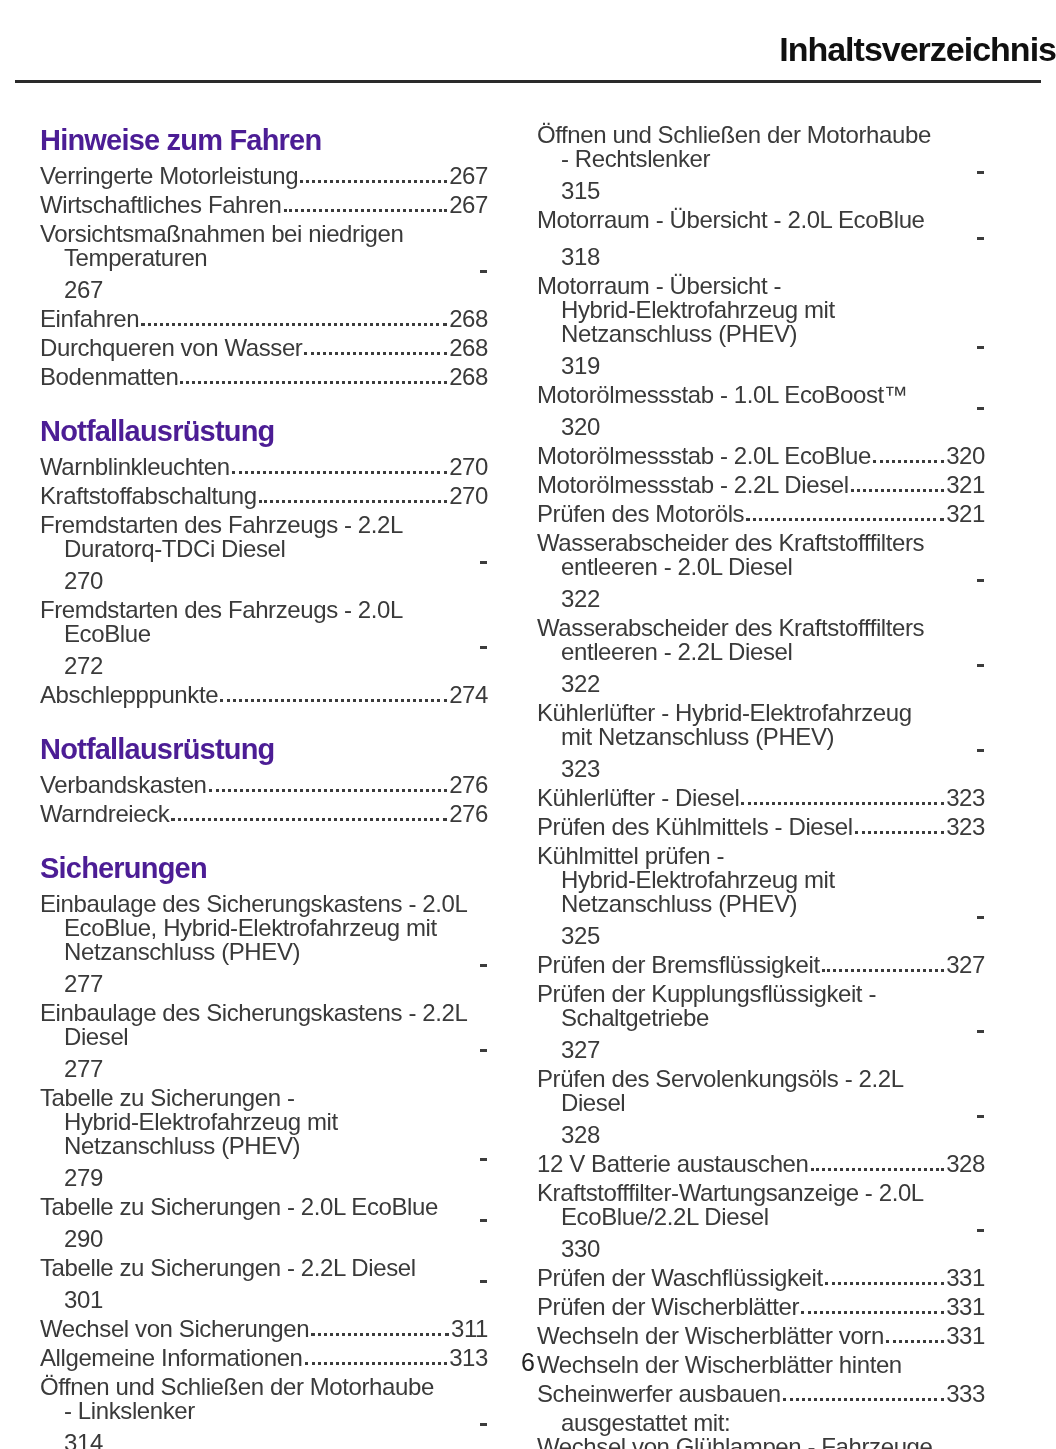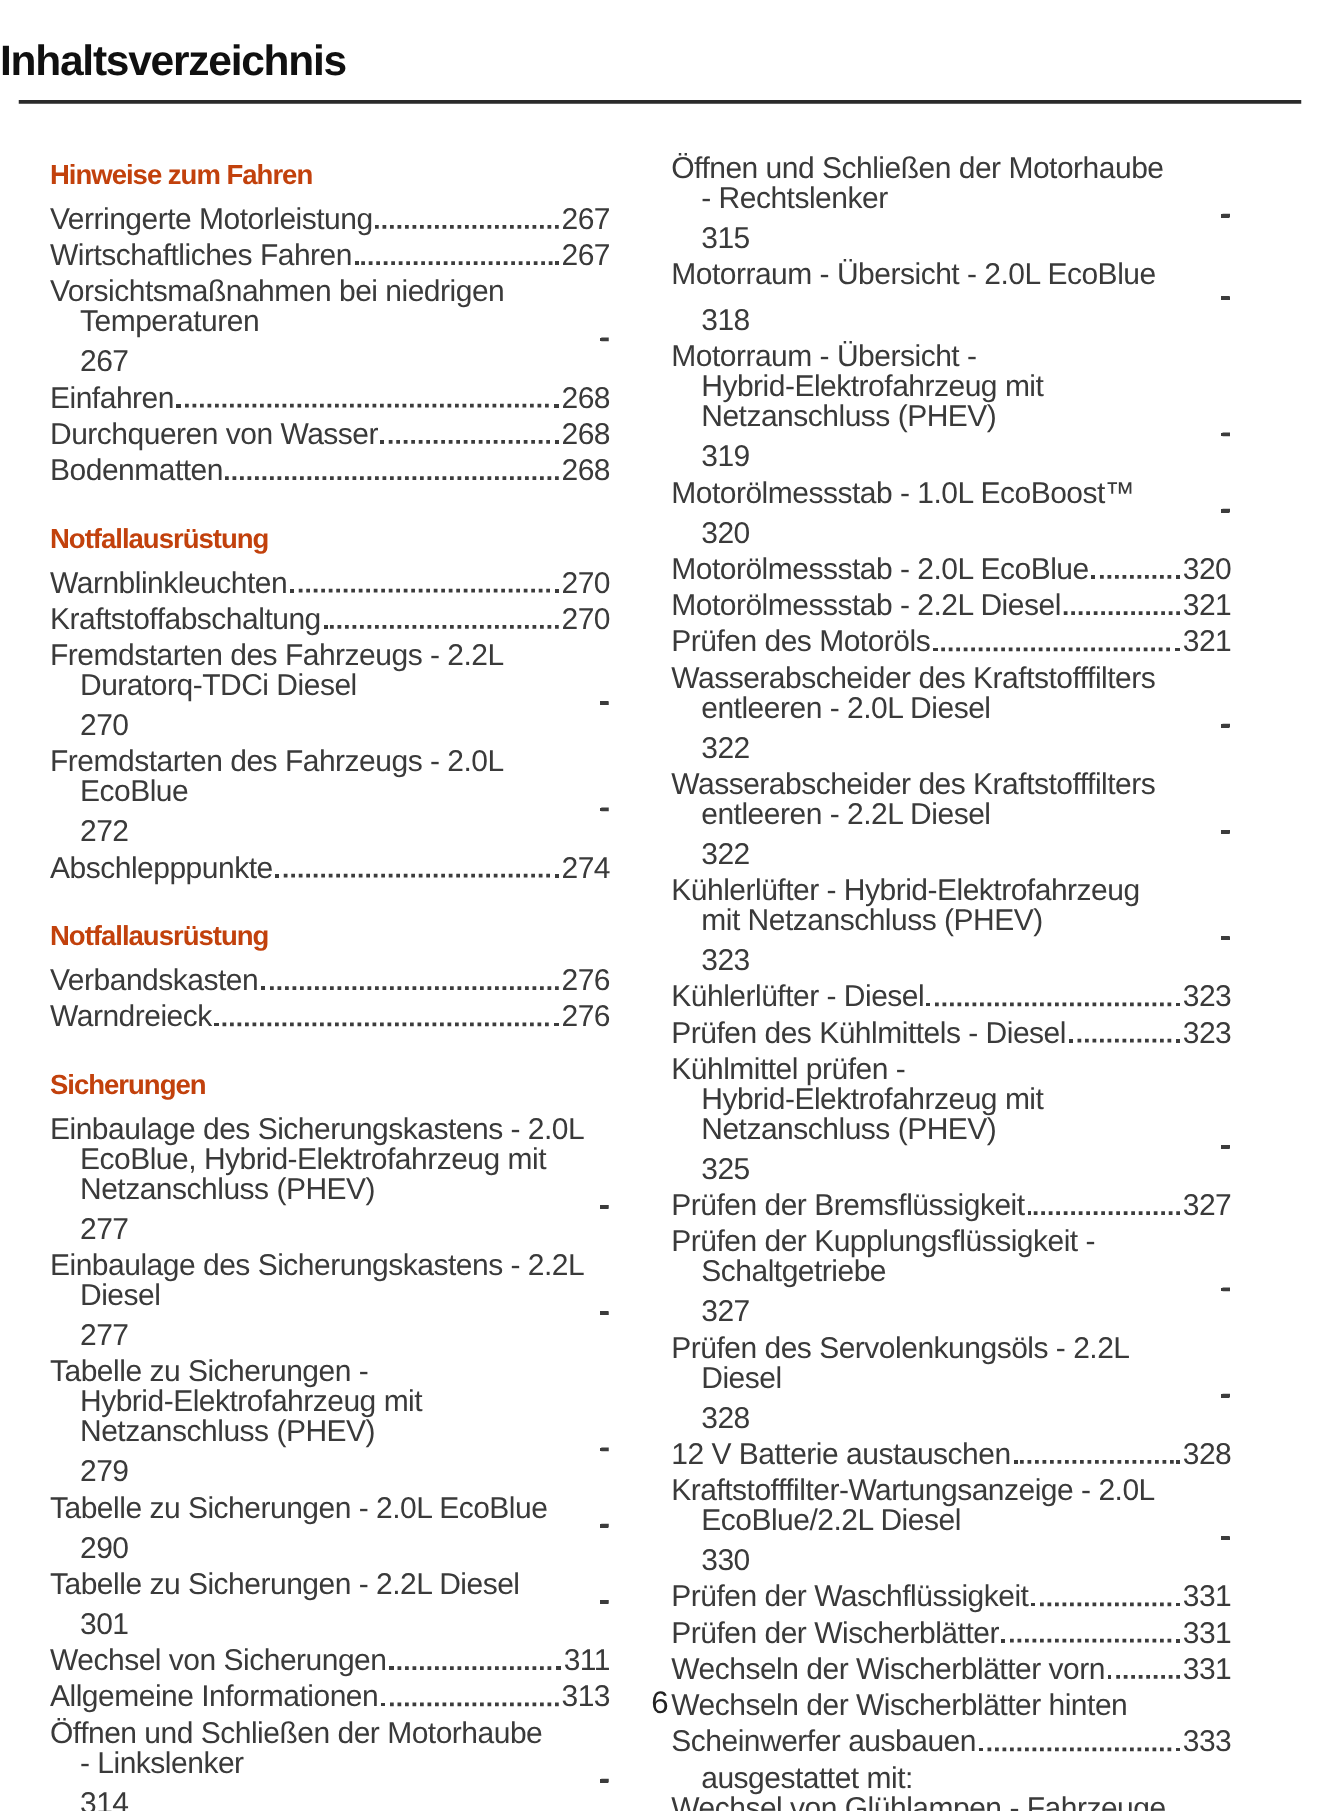--- a/index.html
+++ b/index.html
@@ -10,21 +10,21 @@
   body {
     width: 1056px;
     height: 1449px;
     position: relative;
     overflow: hidden;
     font-family: "Liberation Sans", sans-serif;
     color: #3a3a3a;
   }
   .page-title {
     margin-top: 30px;
-    text-align: left;
+    text-align: right;
     font-size: 34px;
     line-height: 38px;
     font-weight: bold;
     letter-spacing: -1px;
     color: #101010;
   }
   .title-rule {
     height: 3px;
     background: #2a2a2a;
     margin: 12px 15px 0 15px;
@@ -35,25 +35,25 @@
     padding-left: 40px;
   }
   .col {
     width: 448px;
     flex: 0 0 448px;
   }
   .col + .col {
     margin-left: 49px;
   }
   .sec-heading {
-    font-size: 22px;
+    font-size: 29px;
     line-height: 34px;
     font-weight: bold;
     letter-spacing: -0.8px;
-    color: #c2410c;
+    color: #4c1d95;
     margin: 25px 0 7px 0;
   }
   .col > .sec-heading:first-child {
     margin-top: 0;
   }
   .entry {
     margin-bottom: 5px;
   }
   .line {
     display: flex;

